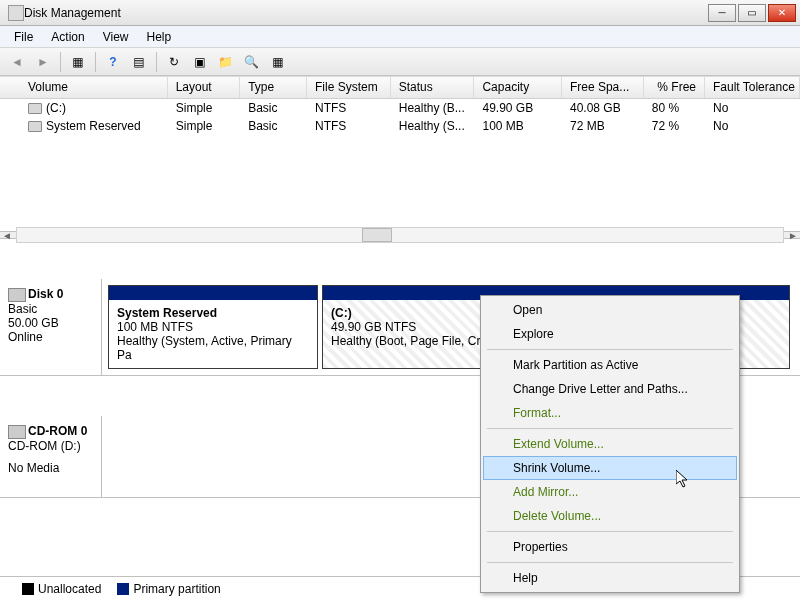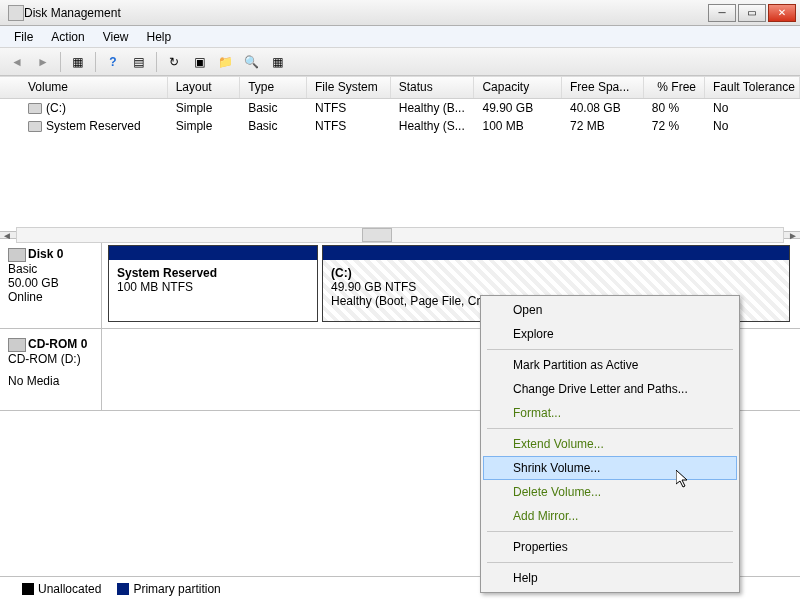--- a/index.html
+++ b/index.html
@@ -35,21 +35,21 @@
   .col0{width:156px;margin-left:20px;} .col1{width:76px;} .col2{width:70px;} .col3{width:88px;}
   .col4{width:88px;} .col5{width:92px;} .col6{width:86px;} .col7{width:64px;text-align:right;} .col8{width:100px;}
   
   .splitter { height:8px; background:#eee; border-top:1px solid #c0c0c0; border-bottom:1px solid #c0c0c0; display:flex; align-items:center;}
   .splitter .arrow { width:14px; text-align:center; color:#666; font-size:10px;}
   .splitter .track { flex:1; height:16px; background:#f4f4f4; border:1px solid #d0d0d0; margin:0 2px; position:relative;}
   .splitter .thumb { position:absolute; left:45%; top:0; width:30px; height:100%; background:#e0e0e0; border:1px solid #b8b8b8;}
   
   
   .disks { background:#fff; }
-  .diskrow { display:flex; border-bottom:1px solid #c0c0c0; min-height:90px;}
+  .diskrow { display:flex; border-bottom:1px solid #c0c0c0; min-height:90px;margin-top:40px;}
   .diskinfo { width:102px; padding:8px; border-right:1px solid #c0c0c0; background:#fff;}
   .diskinfo .dname { font-weight:bold;}
   .diskicon { width:18px; height:14px; background:#ccc; border:1px solid #888; display:inline-block; margin-right:2px; vertical-align:middle;}
   .parts { flex:1; display:flex; padding:6px; gap:0;}
   .part { border:1px solid #3a3a3a; display:flex; flex-direction:column; margin-right:4px;}
   .part .phead { height:14px; background:#001f7a;}
   .part .pbody { padding:6px 8px; background:#fff; flex:1;}
   .part.selected .pbody { background: repeating-linear-gradient(45deg,#f0f0f0,#f0f0f0 4px,#fff 4px,#fff 8px);}
   .part .pname { font-weight:bold;}
   .blankparts { flex:1; background:#fff;}
@@ -165,20 +165,21 @@
       <div>Basic</div>
       <div>50.00 GB</div>
       <div>Online</div>
     </div>
     <div class="parts">
       <div class="part" style="width:210px">
         <div class="phead"></div>
         <div class="pbody">
           <div class="pname">System Reserved</div>
           <div>100 MB NTFS</div>
+          <div>Healthy (System, Active, Primary Pa</div>
         </div>
       </div>
       <div class="part selected" style="flex:1">
         <div class="phead"></div>
         <div class="pbody">
           <div class="pname">(C:)</div>
           <div>49.90 GB NTFS</div>
           <div>Healthy (Boot, Page File, Cr</div>
         </div>
       </div>
@@ -204,22 +205,22 @@
 <div class="ctxmenu" id="ctx">
     <div class="mi">Open</div>
     <div class="mi">Explore</div>
     <div class="msep"></div>
     <div class="mi">Mark Partition as Active</div>
     <div class="mi">Change Drive Letter and Paths...</div>
     <div class="mi disabled">Format...</div>
     <div class="msep"></div>
     <div class="mi disabled">Extend Volume...</div>
     <div class="mi hover">Shrink Volume...</div>
+    <div class="mi disabled">Add Mirror...</div>
     <div class="mi disabled">Delete Volume...</div>
-    <div class="mi disabled">Add Mirror...</div>
     <div class="msep"></div>
     <div class="mi">Properties</div>
     <div class="msep"></div>
     <div class="mi">Help</div>
   </div>
 
 <svg class="cursor" viewBox="0 0 16 20">
     <path d="M0 0 L0 14 L4 11 L7 17 L9 16 L6 10 L11 10 Z" fill="#fff" stroke="#000"></path>
   </svg>
 

